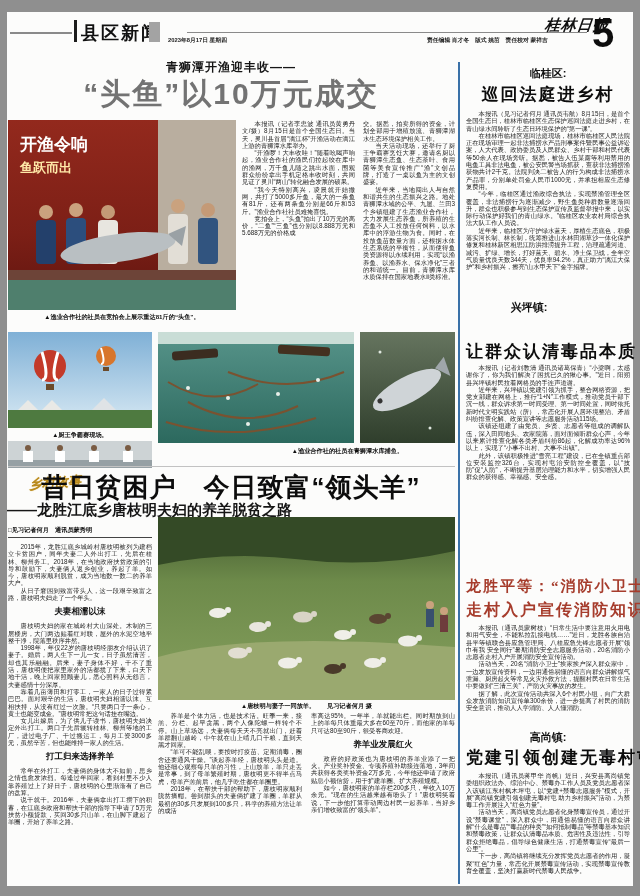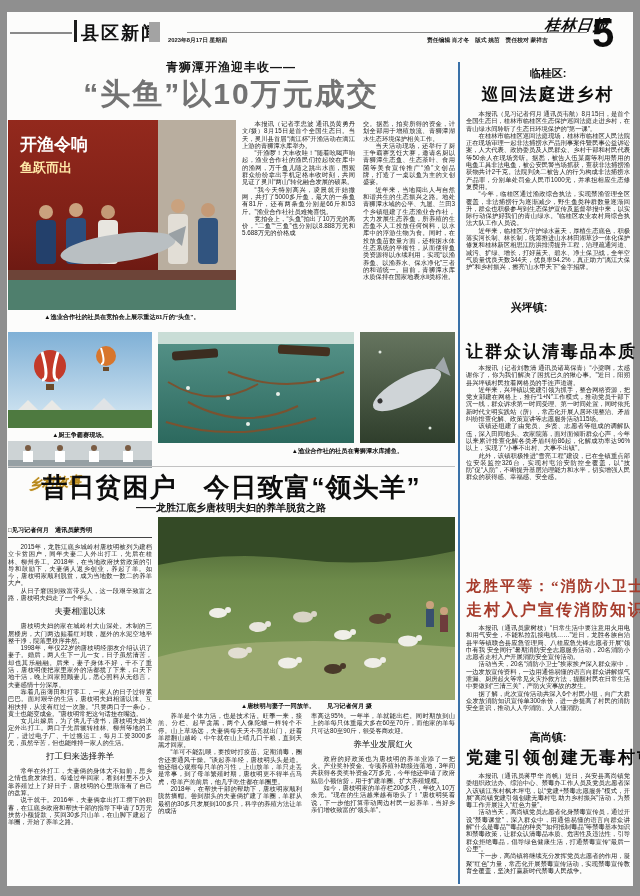--- a/index.html
+++ b/index.html
@@ -20,23 +20,23 @@
   .jt{font-size:6.3px;line-height:1.16;text-align:justify;color:#1b1b1b;overflow:hidden;}
   .jt p{margin:0;text-indent:2em;}
   .jt p.noind{text-indent:0;}
   .cap{font-size:6.2px;font-weight:bold;color:#0f0f0f;text-align:center;line-height:1.2;}
   .photo{display:block;}
   .divider{background:#c2c2c2;height:1px;}
   .blueline{background:#3a71a8;}
   
   .badge{font-family:"Liberation Serif",serif;font-style:italic;font-weight:bold;font-size:13px;color:#b8891c;transform:rotate(-4deg);text-shadow:0 0 1px #d8b254;}
   .fheadline{font-size:26px;font-weight:900;color:#0c0c0c;text-align:center;letter-spacing:1px;}
-  .fsub{font-size:10px;font-weight:bold;color:#161616;text-align:center;}
+  .fsub{font-size:15px;font-weight:bold;color:#161616;}
   .byline{font-size:6.2px;font-weight:bold;color:#111;border-bottom:1px solid #444;padding-bottom:2px;}
-  .subhd{font-size:8.5px;font-weight:400;text-align:center;text-indent:0 !important;margin:6px 0 5px 0 !important;color:#0d0d0d;}
+  .subhd{font-size:8.5px;font-weight:700;text-align:center;text-indent:0 !important;margin:6px 0 5px 0 !important;color:#0d0d0d;}
   
   .skicker{font-size:11px;font-weight:900;color:#101010;text-align:center;}
   .sheadline{font-family:"Liberation Serif",serif;font-size:17px;font-weight:900;color:#0c0c0c;text-align:center;letter-spacing:2px;white-space:nowrap;}
   .sheadline.red{color:#a63c2c;}
 </style>
 </head>
 <body>
 
 <div id="page">
   <div class="paper">

